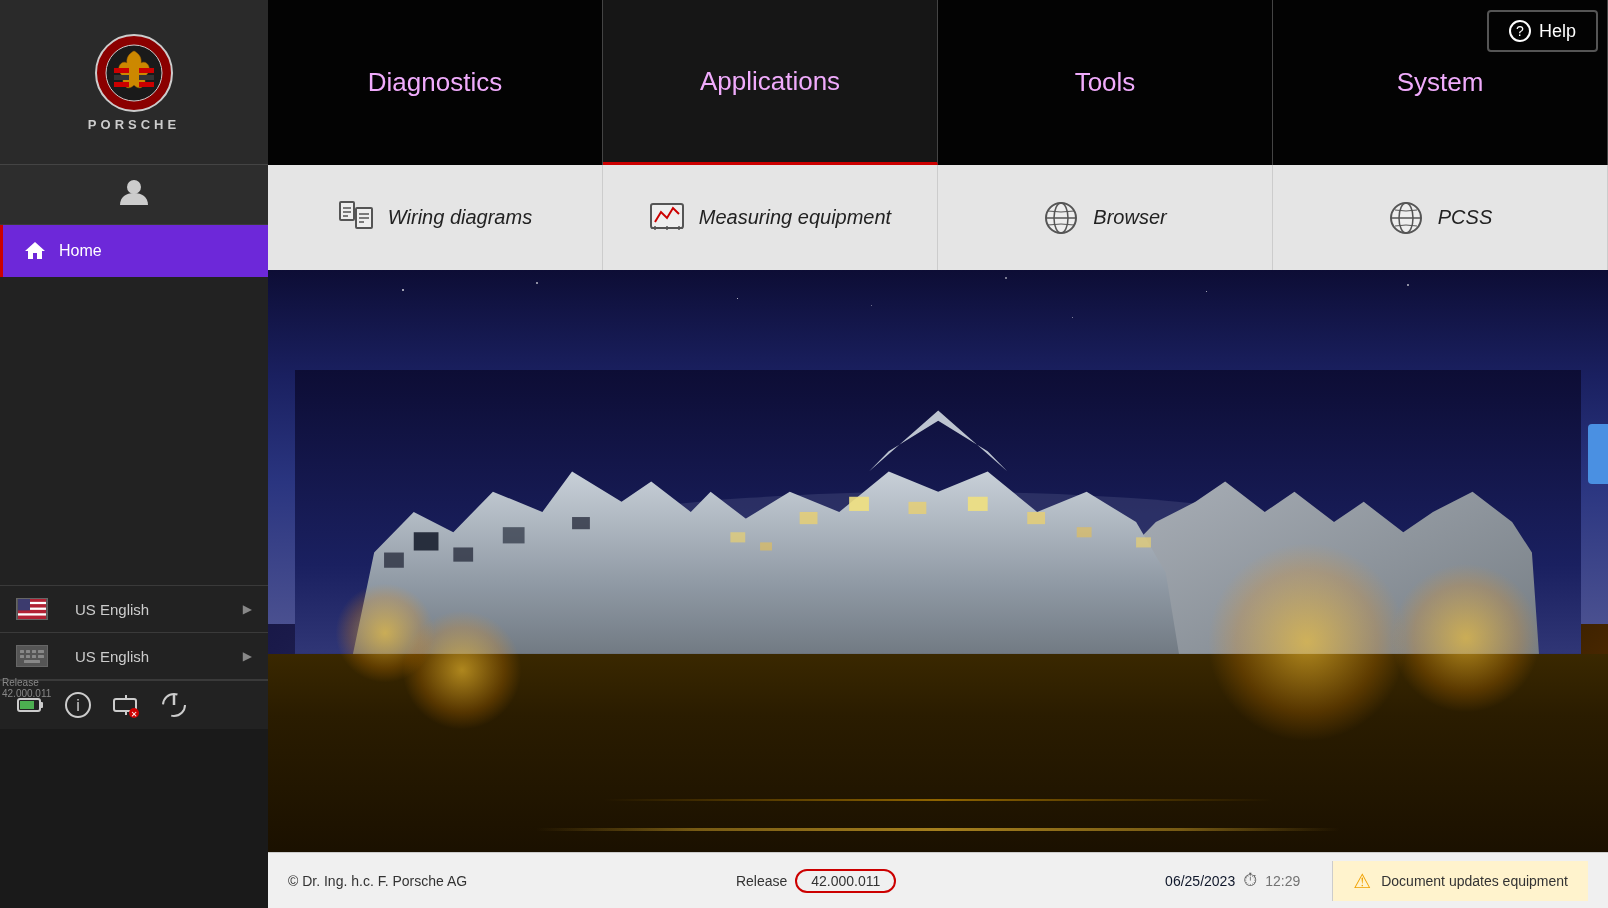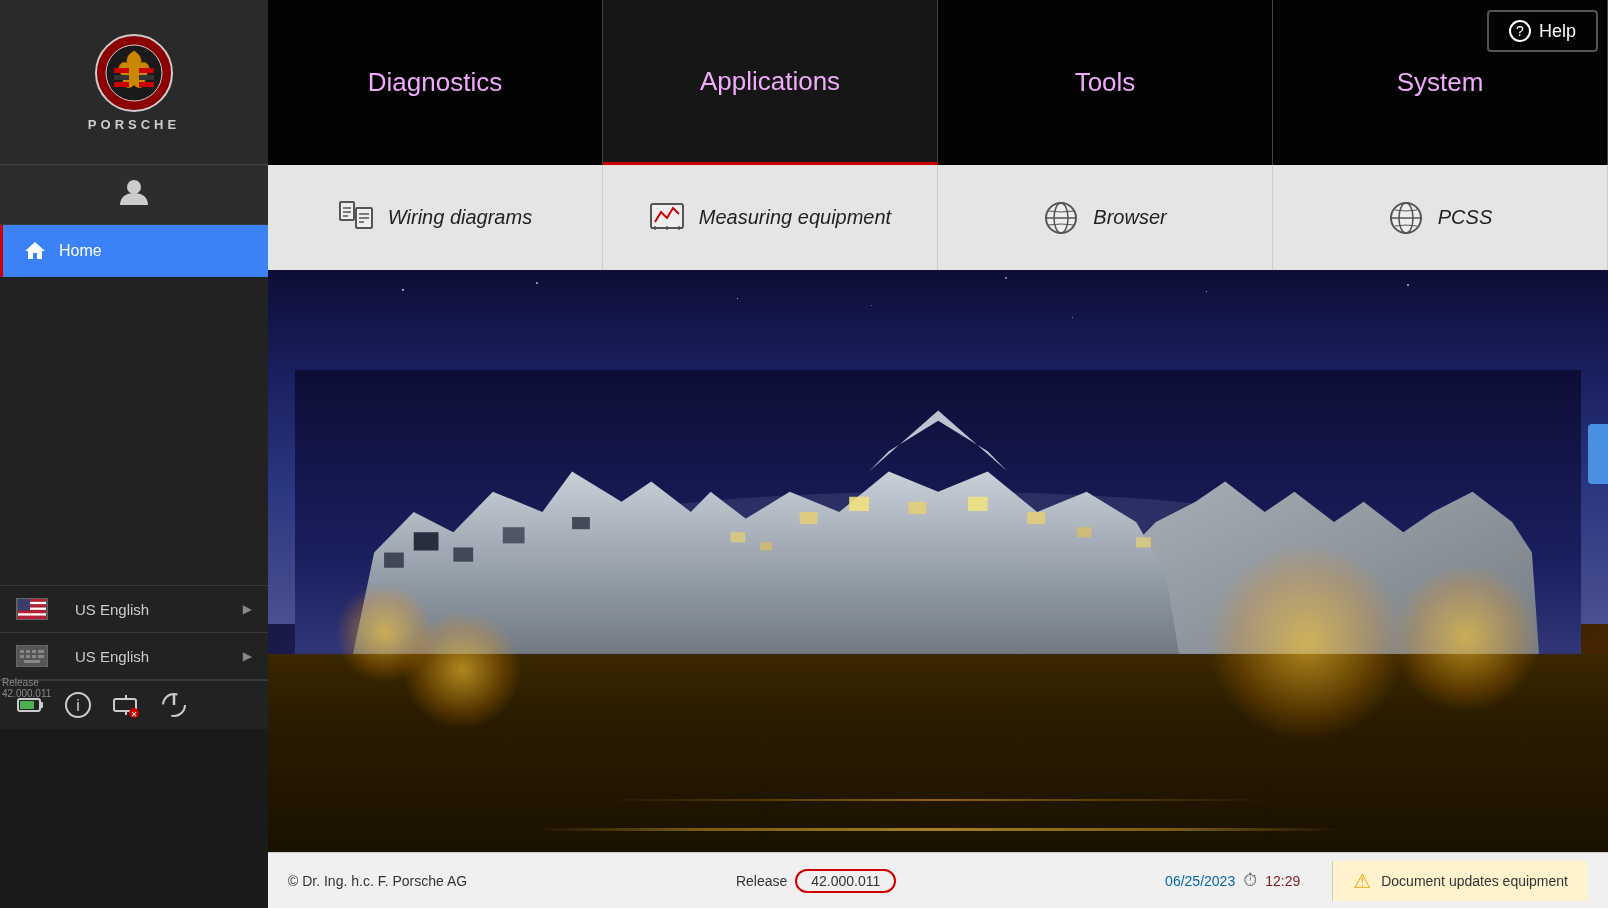--- a/index.html
+++ b/index.html
@@ -56,21 +56,21 @@
       border-bottom: 1px solid #3a3a3a;
       cursor: pointer;
     }
 
     .user-icon svg { width: 32px; height: 32px; fill: #ccc; }
 
     #nav-home {
       display: flex;
       align-items: center;
       padding: 14px 20px;
-      background: #3b82f6;
+      background: #6d28d9;
       border-left: 3px solid #cc0000;
       cursor: pointer;
       color: white;
       gap: 12px;
       font-size: 16px;
     }
 
     #nav-home svg { width: 24px; height: 24px; fill: white; }
 
     .spacer { flex: 1; }
@@ -273,25 +273,25 @@
       padding: 2px 14px;
     }
 
     .status-date-area {
       display: flex;
       align-items: center;
       gap: 8px;
       flex: 0 0 auto;
     }
 
-    .status-date { font-size: 14px; color: #0369a1; }
+    .status-date { font-size: 14px; color: #0f172a; }
 
     .clock-icon { font-size: 18px; color: #555; }
 
-    .status-time { font-size: 14px; color: #7f1d1d; }
+    .status-time { font-size: 14px; color: #737373; }
 
     .status-warning {
       display: flex;
       align-items: center;
       gap: 10px;
       background: #fff3cd;
       padding: 8px 20px;
       border-left: 1px solid #ccc;
       margin-left: 20px;
     }

